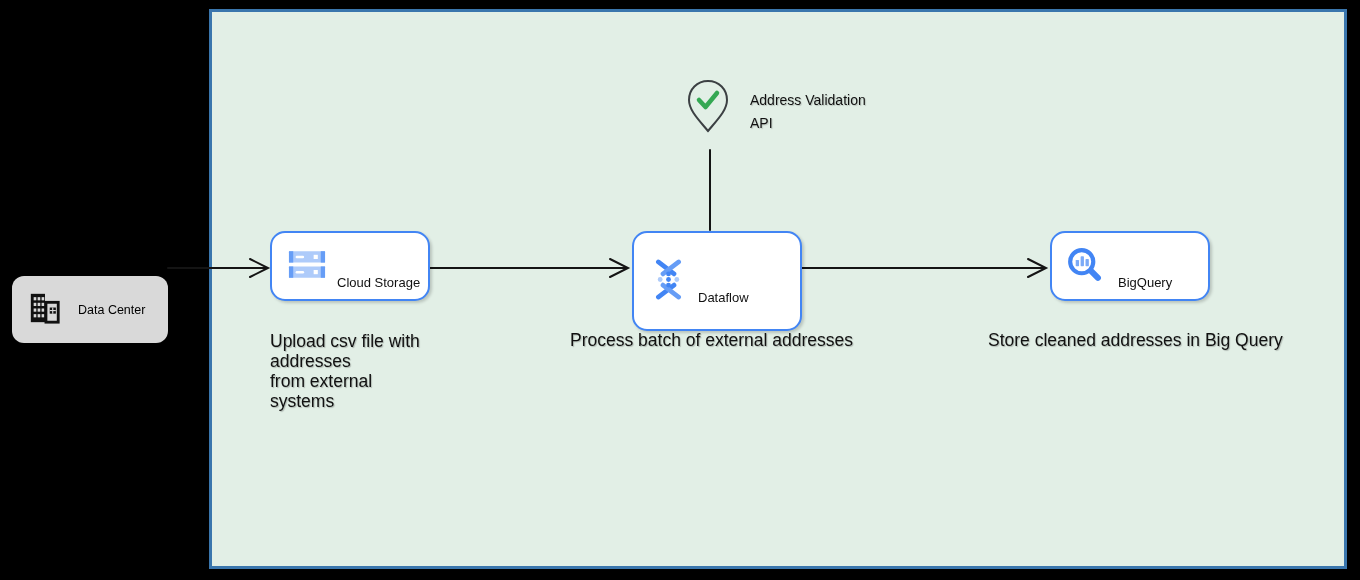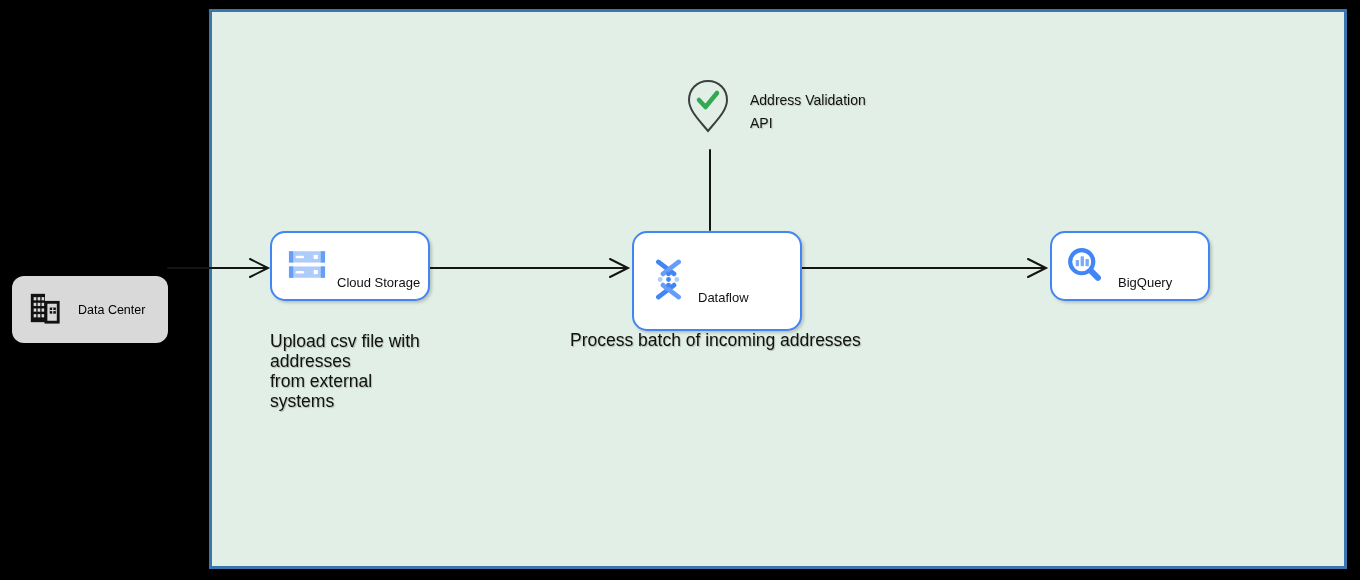--- a/index.html
+++ b/index.html
@@ -206,15 +206,16 @@
       <polyline points="13,21 19.5,28 31,14" fill="none" stroke="#34a853" stroke-width="4.5" stroke-linecap="round" stroke-linejoin="round"></polyline>
     </svg>
   </div>
   <div class="annotation-label">Address Validation
 API</div>
 
   <div class="caption caption-cloud-storage">Upload csv file with
 addresses
 from external
 systems</div>
-  <div class="caption caption-dataflow">Process batch of incoming addresses</div>
+  <div class="caption caption-dataflow">Process batch of external addresses</div>
+  <div class="caption caption-bigquery">Store cleaned addresses in Big Query</div>
 
 </div>
 
 </body></html>

